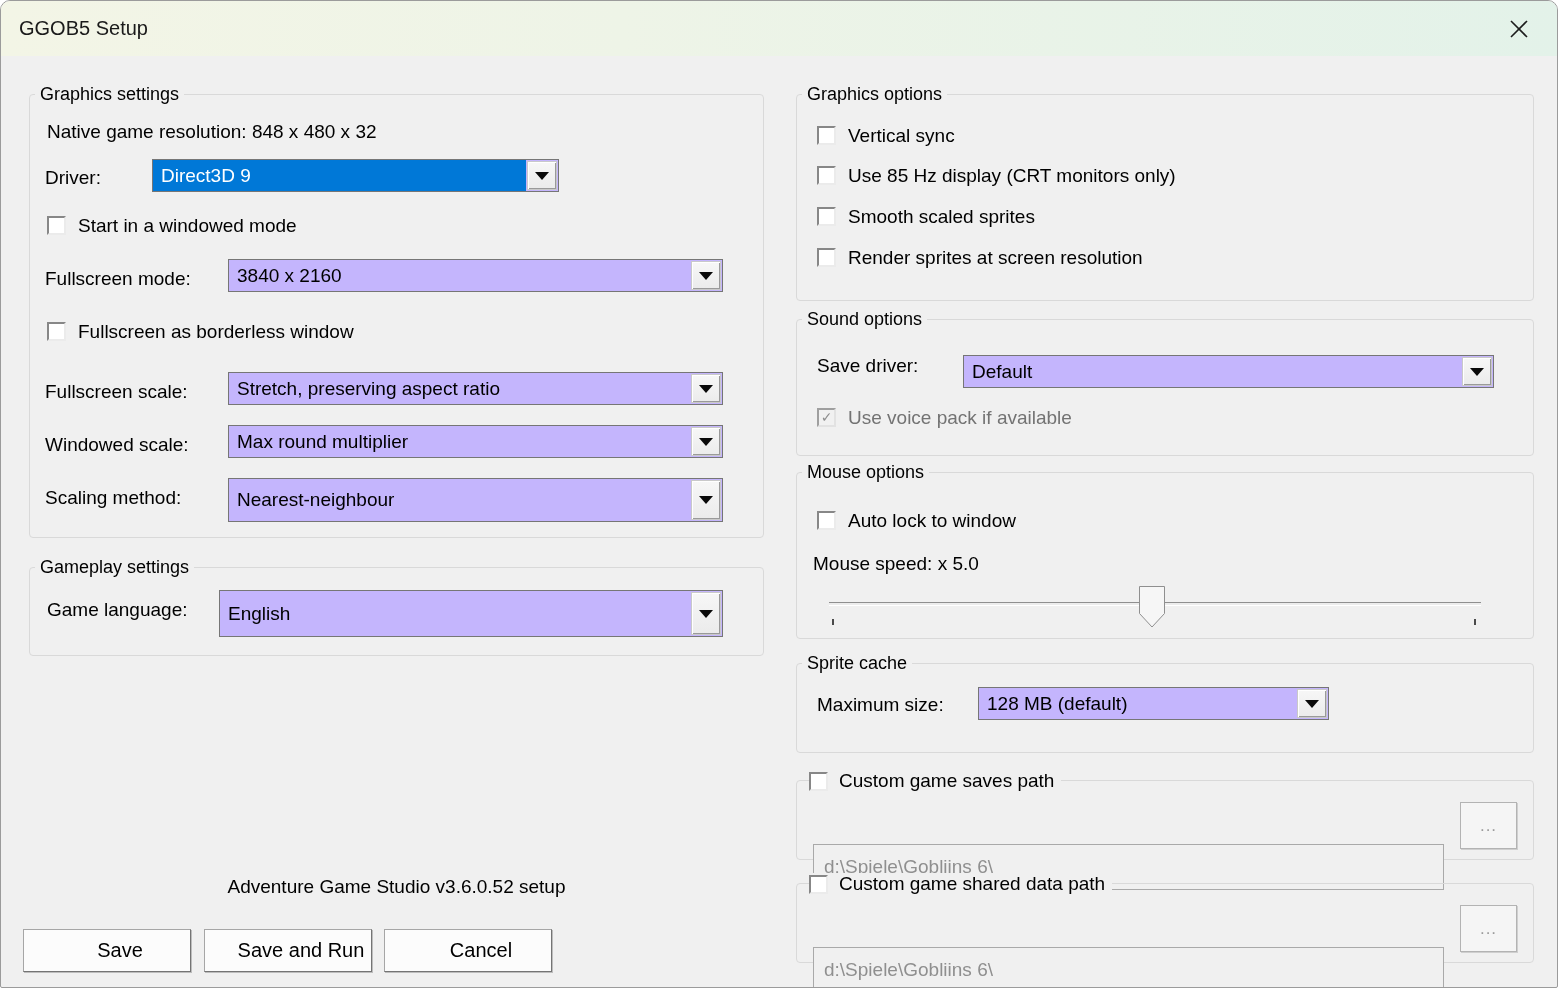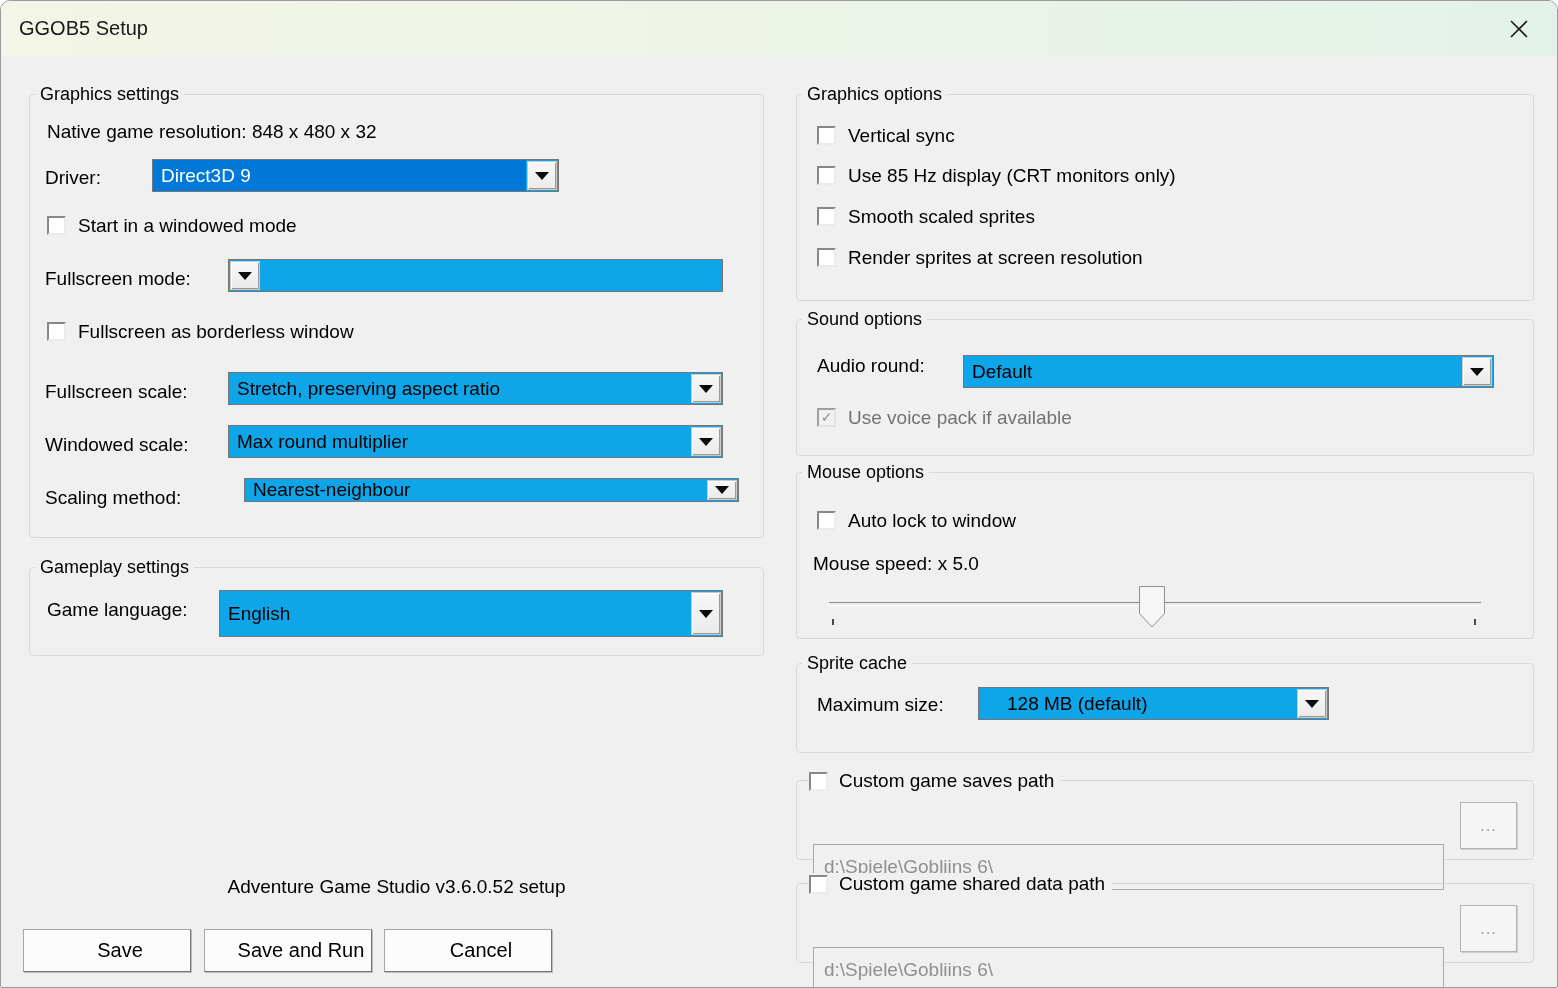--- a/index.html
+++ b/index.html
@@ -17,21 +17,21 @@
   .lbl{position:absolute;font-size:19px;line-height:24px;color:#000;white-space:nowrap;}
   .lbl.gray{color:#737373;}
   
   .cb-box{position:absolute;width:19px;height:19px;box-sizing:border-box;background:#fff;
     border-top:2px solid #878787;border-left:2px solid #878787;
     border-right:2px solid #ebebeb;border-bottom:2px solid #ebebeb;}
   .cb-box.disabled{background:#f1f1f1;border-top-color:#9f9f9f;border-left-color:#9f9f9f;
     border-right-color:#e2e2e2;border-bottom-color:#e2e2e2;color:#8e8e8e;
     font-size:14px;line-height:14px;text-align:center;}
   
-  .combo{position:absolute;box-sizing:border-box;background:#0ea5e9;border:1px solid #767676;display:flex;cursor:default;}
+  .combo{position:absolute;box-sizing:border-box;background:#c4b5fd;border:1px solid #767676;display:flex;cursor:default;}
   .combo-text{flex:1;display:flex;align-items:center;padding:0 8px;font-size:19px;color:#000;white-space:nowrap;overflow:hidden;}
   .combo.focused .combo-text{background:var(--accent,#0078d7);color:#fff;}
   .combo-btn{width:30px;margin:1px;background:linear-gradient(#f7f7f7,#ebebeb);
     box-shadow:inset 1px 1px 0 #ffffff, inset -1px -1px 0 #9a9a9a;border:1px solid #c9c9c9;
     display:flex;align-items:center;justify-content:center;box-sizing:border-box;}
   .arrow-down{width:0;height:0;border-left:7px solid transparent;border-right:7px solid transparent;border-top:8px solid #0a0a0a;}
   
   .slider-track{position:absolute;height:2px;background:#ececec;border-top:1px solid #8f8f8f;border-bottom:1px solid #ffffff;}
   .slider-thumb{position:absolute;}
   .tick{position:absolute;width:2px;height:6px;background:#4a4a4a;}
@@ -79,20 +79,21 @@
     <div class="combo-btn">
         <span class="arrow-down"></span>
       </div>
   </div>
 
   <div class="cb-box" style="left:46px;top:215px;"></div>
   <span class="lbl" style="left:77px;top:213px;">Start in a windowed mode</span>
 
   <span class="lbl" style="left:44px;top:266px;">Fullscreen mode:</span>
   <div class="combo" style="left:227px;top:258px;width:495px;height:33px;">
+    <div class="combo-text">3840 x 2160</div>
     <div class="combo-btn">
         <span class="arrow-down"></span>
       </div>
   </div>
 
   <div class="cb-box" style="left:46px;top:321px;"></div>
   <span class="lbl" style="left:77px;top:319px;">Fullscreen as borderless window</span>
 
   <span class="lbl" style="left:44px;top:379px;">Fullscreen scale:</span>
   <div class="combo" style="left:227px;top:371px;width:495px;height:33px;">
@@ -104,21 +105,21 @@
 
   <span class="lbl" style="left:44px;top:432px;">Windowed scale:</span>
   <div class="combo" style="left:227px;top:424px;width:495px;height:33px;">
     <div class="combo-text">Max round multiplier</div>
     <div class="combo-btn">
         <span class="arrow-down"></span>
       </div>
   </div>
 
   <span class="lbl" style="left:44px;top:485px;">Scaling method:</span>
-  <div class="combo" style="left:227px;top:477px;width:495px;height:24px;margin-left:16px;">
+  <div class="combo" style="left:227px;top:477px;width:495px;height:44px;">
     <div class="combo-text">Nearest-neighbour</div>
     <div class="combo-btn">
         <span class="arrow-down"></span>
       </div>
   </div>
 
   <div class="group" style="left:28px;top:566px;width:735px;height:89px;"></div>
   <span class="legend" style="left:34px;top:555px;">Gameplay settings</span>
 
   <span class="lbl" style="left:46px;top:597px;">Game language:</span>
@@ -143,21 +144,21 @@
   <div class="cb-box" style="left:816px;top:165px;"></div>
   <span class="lbl" style="left:847px;top:163px;">Use 85 Hz display (CRT monitors only)</span>
   <div class="cb-box" style="left:816px;top:206px;"></div>
   <span class="lbl" style="left:847px;top:204px;">Smooth scaled sprites</span>
   <div class="cb-box" style="left:816px;top:247px;"></div>
   <span class="lbl" style="left:847px;top:245px;">Render sprites at screen resolution</span>
 
   <div class="group" style="left:795px;top:318px;width:738px;height:137px;"></div>
   <span class="legend" style="left:801px;top:307px;">Sound options</span>
 
-  <span class="lbl" style="left:816px;top:353px;">Audio round:</span>
+  <span class="lbl" style="left:816px;top:353px;">Save driver:</span>
   <div class="combo" style="left:962px;top:346px;width:531px;height:33px;margin-top:8px;">
     <div class="combo-text">Default</div>
     <div class="combo-btn">
         <span class="arrow-down"></span>
       </div>
   </div>
 
   <div class="cb-box disabled" style="left:816px;top:407px;"><span>✓</span></div>
   <span class="lbl gray" style="left:847px;top:405px;">Use voice pack if available</span>
 
@@ -175,21 +176,21 @@
       <path d="M0.5 0.5 H25.5 V27.5 L13 41 L0.5 27.5 Z" fill="#f6f6f6" stroke="#8f8f8f" stroke-width="1"></path>
     </svg>
   </div>
   <div class="tick" style="left:831px;top:618px;"></div>
   <div class="tick" style="left:1473px;top:618px;"></div>
 
   <div class="group" style="left:795px;top:662px;width:738px;height:90px;"></div>
   <span class="legend" style="left:801px;top:651px;">Sprite cache</span>
 
   <span class="lbl" style="left:816px;top:692px;">Maximum size:</span>
-  <div class="combo" style="left:977px;top:686px;width:351px;height:33px;padding-left:20px;">
+  <div class="combo" style="left:977px;top:686px;width:351px;height:33px;">
     <div class="combo-text">128 MB (default)</div>
     <div class="combo-btn">
         <span class="arrow-down"></span>
       </div>
   </div>
 
   <div class="group" style="left:795px;top:779px;width:738px;height:80px;"></div>
   <div class="cb-legend" style="left:808px;top:769px;">
     <div class="cb-box"></div>
     <span class="txt">Custom game saves path</span>

